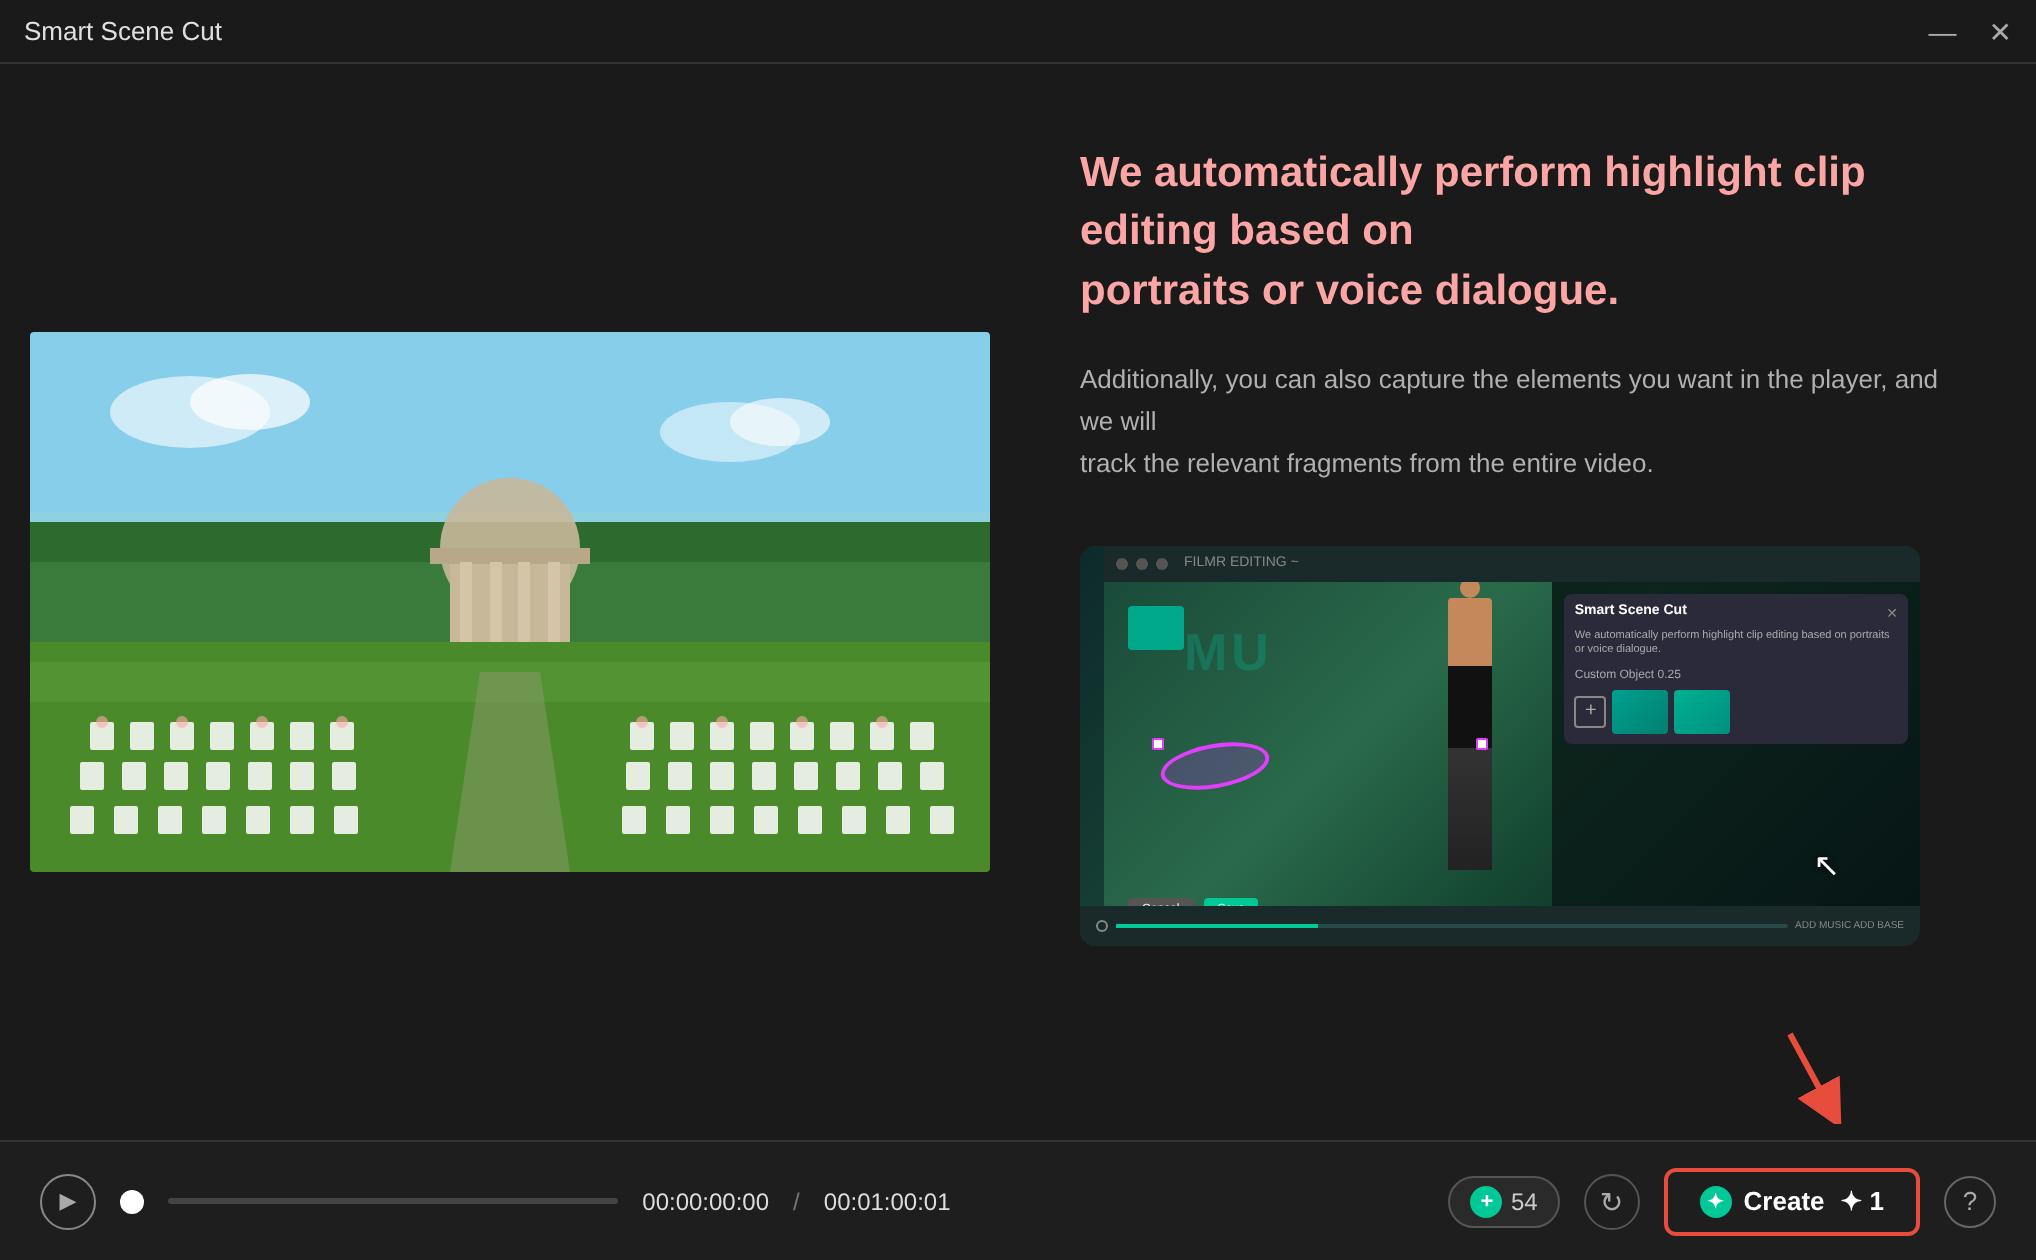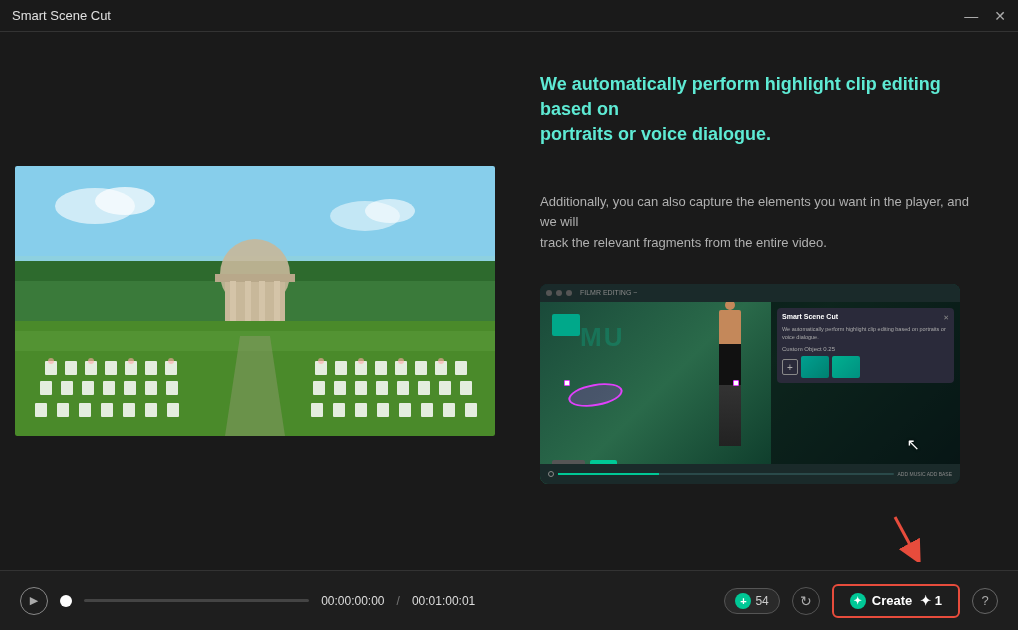--- a/index.html
+++ b/index.html
@@ -68,23 +68,23 @@
 
     
     #info-panel {
       flex: 1;
       padding: 40px 40px 20px 30px;
       display: flex;
       flex-direction: column;
       justify-content: flex-start;
     }
     #info-panel .headline {
-      font-size: 18px;
+      font-size: 21px;
       font-weight: 700;
-      color: #5eead4;
+      color: #fca5a5;
       line-height: 1.4;
       margin-bottom: 20px;
     }
     #info-panel .subtext {
       font-size: 13px;
       color: #b0b0b0;
       line-height: 1.6;
       margin-bottom: 30px;
     }
 
@@ -95,20 +95,21 @@
       background: #1a3a3a;
       border-radius: 8px;
       overflow: hidden;
       position: relative;
     }
     #demo-inner {
       width: 100%;
       height: 100%;
       background: linear-gradient(135deg, #0d2a2a 0%, #1a4a3a 50%, #0d2a2a 100%);
       position: relative;
+      padding-left: 12px;
     }
     
     .demo-topbar {
       height: 18px;
       background: #1a2a2a;
       display: flex;
       align-items: center;
       padding: 0 6px;
       gap: 4px;
     }
@@ -420,21 +421,21 @@
           <circle cx="386" cy="195" r="3"></circle>
           <circle cx="426" cy="195" r="3"></circle>
         </g>
       </svg>
     </div>
   </div>
 
   <div id="info-panel">
     <p class="headline" style="white-space: pre-line;">We automatically perform highlight clip editing based on
 portraits or voice dialogue.</p>
-    <p class="subtext" style="white-space: pre-line; margin-top: 24px;">Additionally, you can also capture the elements you want in the player, and we will
+    <p class="subtext" style="white-space: pre-line;">Additionally, you can also capture the elements you want in the player, and we will
 track the relevant fragments from the entire video.</p>
 
     <div id="demo-card">
       <div id="demo-inner">
 
         <div class="demo-topbar">
           <div class="demo-dot"></div>
           <div class="demo-dot"></div>
           <div class="demo-dot"></div>
           <span class="demo-label">FILMR   EDITING ~</span>

